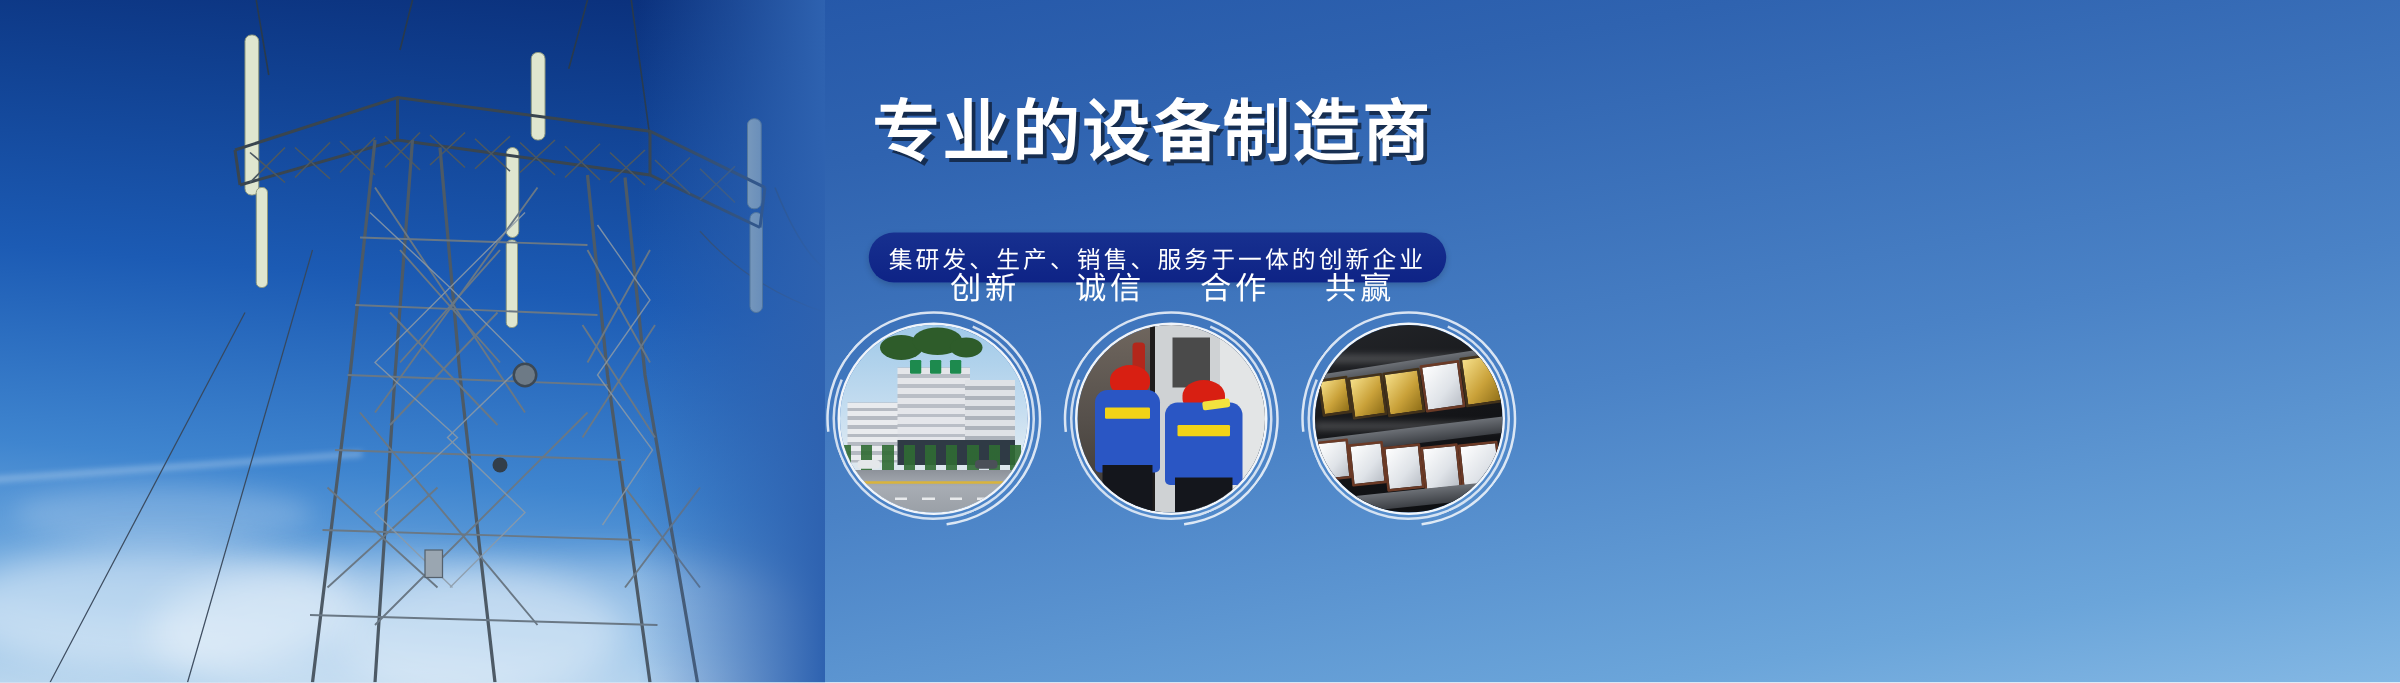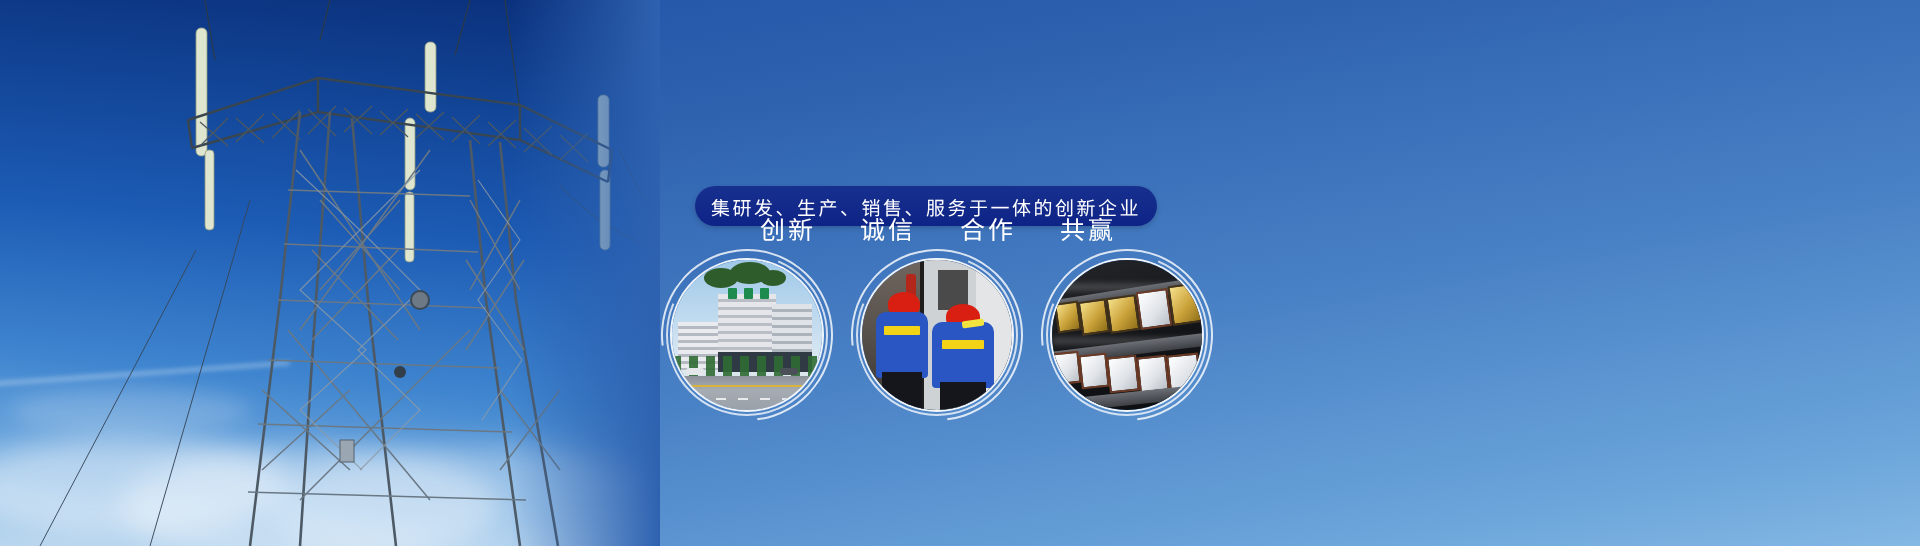--- a/index.html
+++ b/index.html
@@ -201,20 +201,22 @@
         <path d="M420 170 L360 230 L420 290 L358 350 L420 410 L360 470"></path>
         <path d="M478 180 L520 240 L478 300 L522 360 L482 420"></path>
       </g>
       <circle cx="420" cy="300" r="9" fill="#6d7a86" stroke="#3c4854" stroke-width="2"></circle>
       <circle cx="400" cy="372" r="6" fill="#323e4a"></circle>
       <rect x="340" y="440" width="14" height="22" fill="#9aa6b1" stroke="#55616d"></rect>
     </svg>
   </div>
 
   <div class="headline">
+    <span class="hl-white">专业的</span>
+    <span class="hl-white">设备制造商</span>
   </div>
 
   <div class="pill">
     <span class="pill-text">集研发、生产、销售、服务于一体的创新企业</span>
   </div>
 
   <div class="kwline">
     <span class="kw">创新</span>
     <span class="kw">诚信</span>
     <span class="kw">合作</span>

